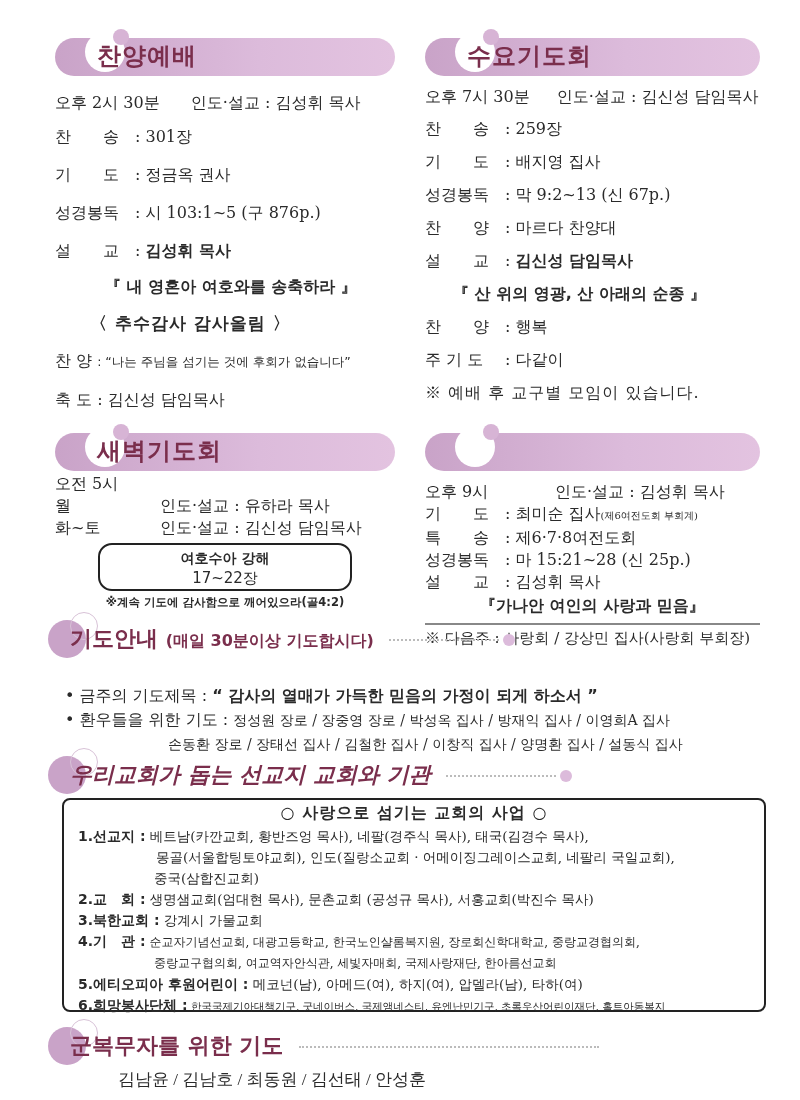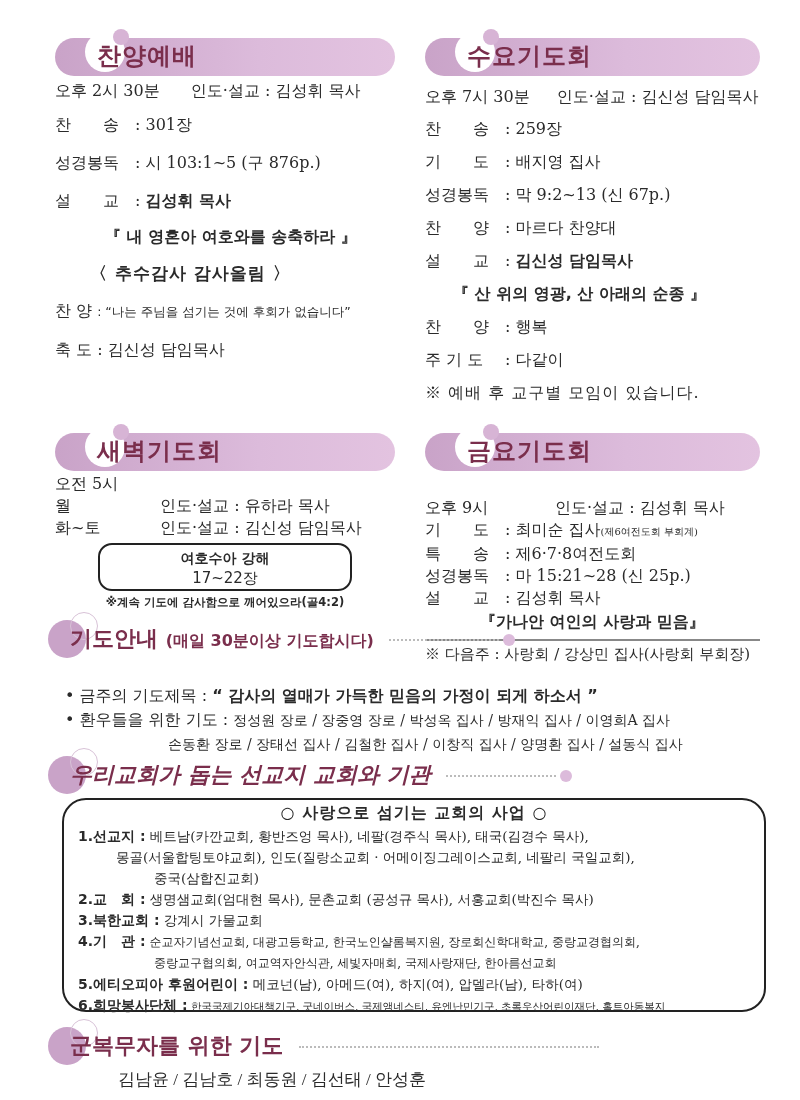--- a/index.html
+++ b/index.html
@@ -55,40 +55,41 @@
     display: inline-block; border-bottom: 2px dotted #bbb; width: 110px; vertical-align: middle;
     margin-left: 8px;
   }
   .enddot {
     display: inline-block; width: 12px; height: 12px; border-radius: 50%; background: #dcbbdb;
     vertical-align: middle; margin-left: 4px;
   }
   .bullet-line { font-size: 16px; line-height: 24px; white-space: nowrap; }
   .mission {
     position: absolute; left: 62px; top: 798px; width: 700px; height: 210px;
-    border: 2px solid #222; border-radius: 24px;
+    border: 2px solid #222; border-radius: 8px;
   }
   .mission .mline { font-size: 13.5px; line-height: 21px; white-space: nowrap; padding-left: 14px; }
   .mission .mline .k { font-family: "DejaVu Sans", sans-serif; font-weight: bold; font-size: 14px; }
 </style>
 </head>
 <body>
 
 <div class="col" style="left:55px; top:38px; width:340px;">
   <div class="pill">
     <div class="circ"></div>
     <div class="circ2"></div>
     <div class="title">찬양예배</div>
   </div>
-  <div style="margin-top:0;">
+  <div style="margin-top:12px;">
     <div class="line">
       <span>오후 2시 30분</span>
       <span style="margin-left:26px">인도·설교 : 김성휘 목사</span>
     </div>
     <div class="line" style="line-height:38px"><span class="lbl" style="width:80px">찬　　송</span><span>: 301장</span></div>
+    <div class="line" style="line-height:38px"><span class="lbl" style="width:80px">기　　도</span><span>: 정금옥 권사</span></div>
     <div class="line" style="line-height:38px"><span class="lbl" style="width:80px">성경봉독</span><span>: 시 103:1~5 (구 876p.)</span></div>
     <div class="line" style="line-height:38px"><span class="lbl" style="width:80px">설　　교</span><span>:</span> <span class="bold">김성휘 목사</span></div>
     <div class="line bold" style="line-height:34px; padding-left:50px">『 내 영혼아 여호와를 송축하라 』</div>
     <div class="line bold" style="line-height:38px; padding-left:35px; font-size:17px; letter-spacing:1px">〈 추수감사 감사올림 〉</div>
     <div class="line" style="line-height:38px"><span>찬 양</span> <span class="sans" style="font-size:12.5px">: “나는 주님을 섬기는 것에 후회가 없습니다”</span></div>
     <div class="line" style="line-height:38px"><span>축 도</span> <span>: 김신성 담임목사</span></div>
   </div>
 </div>
 
 <div class="col" style="left:425px; top:38px; width:335px;">
@@ -129,23 +130,22 @@
       <div class="sans" style="font-size:15px; line-height:18px">17~22장</div>
     </div>
     <div class="center bold small" style="margin-top:4px; font-size:11.5px">※계속 기도에 감사함으로 깨어있으라(골4:2)</div>
   </div>
 </div>
 
 <div class="col" style="left:425px; top:433px; width:335px;">
   <div class="pill">
     <div class="circ"></div>
     <div class="circ2"></div>
-    <div class="title">금요기도회</div>
-  </div>
-  <div class="tight" style="margin-top:26px;">
+  </div>
+  <div class="tight" style="margin-top:10px;">
     <div class="line"><span class="lbl" style="width:130px">오후 9시</span><span>인도·설교 : 김성휘 목사</span></div>
     <div class="line"><span class="lbl" style="width:80px">기　　도</span><span>: 최미순 집사</span><span style="font-size:10px">(제6여전도회 부회계)</span></div>
     <div class="line"><span class="lbl" style="width:80px">특　　송</span><span>: 제6·7·8여전도회</span></div>
     <div class="line"><span class="lbl" style="width:80px">성경봉독</span><span>: 마 15:21~28 (신 25p.)</span></div>
     <div class="line"><span class="lbl" style="width:80px">설　　교</span><span>: 김성휘 목사</span></div>
     <div class="line bold" style="padding-left:55px; line-height:26px">『가나안 여인의 사랑과 믿음』</div>
     <div class="hrule"></div>
     <div class="line" style="font-size:15px; line-height:18px">※ 다음주 : 사랑회 / 강상민 집사(사랑회 부회장)</div>
   </div>
 </div>
@@ -175,21 +175,21 @@
   <div class="dot"></div>
   <div class="ring"></div>
   <div class="t">
     <span>우리교회가 돕는 선교지 교회와 기관</span>
     <span class="dots"></span><span class="enddot"></span>
   </div>
 </div>
 <div class="mission">
   <div class="center bold" style="font-size:16px; line-height:26px; letter-spacing:1px">○ 사랑으로 섬기는 교회의 사업 ○</div>
   <div class="mline"><span class="k">1.선교지 :</span> <span>베트남(카깐교회, 황반즈엉 목사), 네팔(경주식 목사), 태국(김경수 목사),</span></div>
-  <div class="mline" style="padding-left:52px">몽골(서울합팅토야교회), 인도(질랑소교회 · 어메이징그레이스교회, 네팔리 국일교회),</div>
+  <div class="mline" style="padding-left:92px">몽골(서울합팅토야교회), 인도(질랑소교회 · 어메이징그레이스교회, 네팔리 국일교회),</div>
   <div class="mline" style="padding-left:90px">중국(삼합진교회)</div>
   <div class="mline"><span class="k">2.교　회 :</span> <span>생명샘교회(엄대현 목사), 문촌교회 (공성규 목사), 서홍교회(박진수 목사)</span></div>
   <div class="mline"><span class="k">3.북한교회 :</span> <span>강계시 가물교회</span></div>
   <div class="mline" style="font-size:12px"><span class="k">4.기　관 :</span> <span>순교자기념선교회, 대광고등학교, 한국노인샬롬복지원, 장로회신학대학교, 중랑교경협의회,</span></div>
   <div class="mline" style="padding-left:90px; font-size:12px">중랑교구협의회, 여교역자안식관, 세빛자매회, 국제사랑재단, 한아름선교회</div>
   <div class="mline"><span class="k">5.에티오피아 후원어린이 :</span> <span>메코넌(남), 아메드(여), 하지(여), 압델라(남), 타하(여)</span></div>
   <div class="mline" style="font-size:10.5px"><span class="k">6.희망봉사단체 :</span> <span>한국국제기아대책기구, 굿네이버스, 국제앰네스티, 유엔난민기구, 초록우산어린이재단, 홀트아동복지</span></div>
 </div>
 
 <div class="sec-head" style="top:1027px;">

